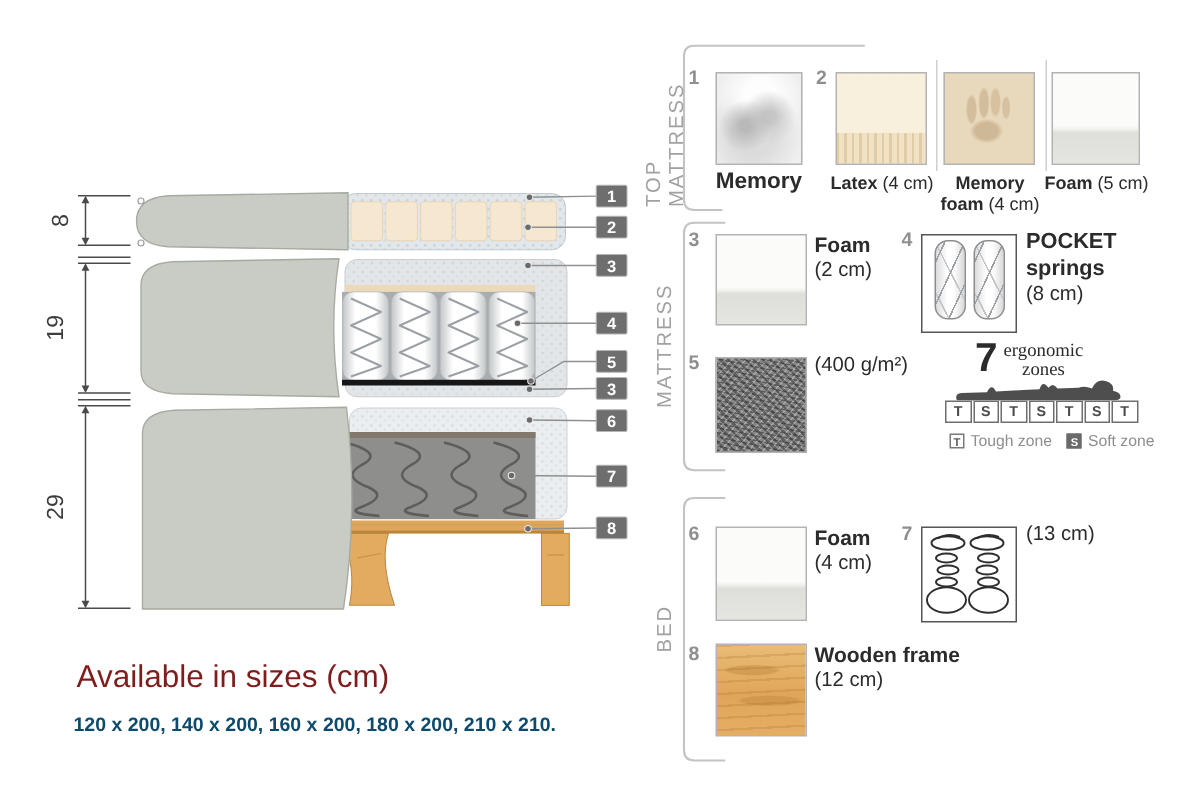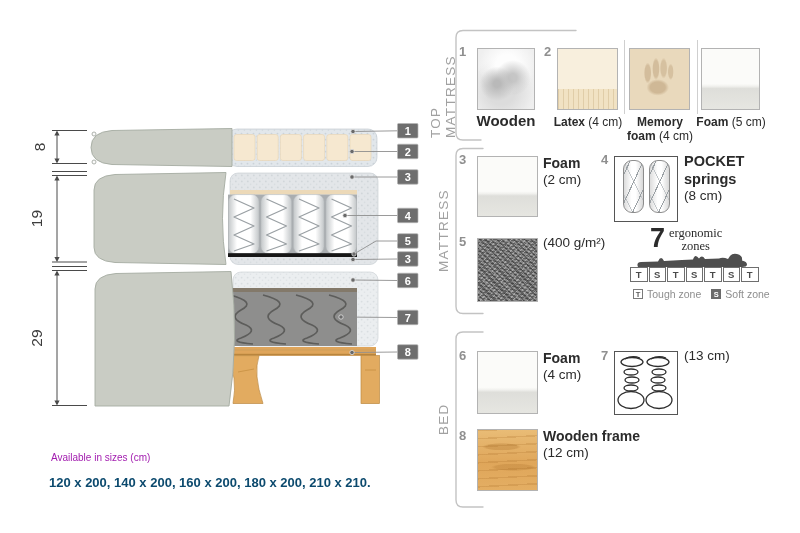--- a/index.html
+++ b/index.html
@@ -57,21 +57,21 @@
   .ez-seven{font-size:27px;font-weight:bold;line-height:.85;color:#2b2b2b;}
   .ez-cap{font-size:12.5px;line-height:1.05;color:#2b2b2b;margin-left:4px;text-align:center;font-family:Liberation Serif, serif;}
   .ez-row{position:absolute;display:flex;gap:1px;}
   .ez-cell{width:15.5px;height:13px;border:1.2px solid #6e6e6e;background:#fff;
     font-size:9.5px;font-weight:bold;color:#4a4a4a;display:flex;align-items:center;justify-content:center;}
   .ez-legend{position:absolute;display:flex;align-items:center;font-size:10.5px;color:#8e8e8e;gap:4px;}
   .key-box{width:10px;height:10px;border:1.1px solid #7a7a7a;display:inline-flex;align-items:center;
     justify-content:center;font-size:7.5px;font-weight:bold;color:#5a5a5a;box-sizing:border-box;}
   .key-box.filled{background:#6a6a6a;color:#fff;border-color:#6a6a6a;}
   
-  .foot-title{position:absolute;left:51px;top:452px;font-size:10px;color:#a21caf;}
+  .foot-title{position:absolute;left:51px;top:440px;font-size:21px;color:#7f1d1d;}
   .foot-sizes{position:absolute;left:49px;top:475px;font-size:13px;font-weight:bold;color:#0c4a6e;}
 </style>
 </head>
 <body>
 
 <svg class="abs" style="left:0;top:0;" width="800" height="533" viewBox="0 0 800 533">
   <defs>
     <pattern id="speck1" width="6" height="6" patternUnits="userSpaceOnUse">
       <rect width="6" height="6" fill="#e2e7eb"></rect>
       <circle cx="1.5" cy="1.6" r="0.9" fill="#cbd3d9"></circle>
@@ -232,21 +232,21 @@
     <path d="M483,332 L463,332 Q456,332 456,339 L456,500 Q456,507 463,507 L483,507"></path>
   </g>
 </svg>
 
 <div class="sec-title" style="left:434px;top:32px;height:106px;">TOP MATTRESS</div>
 <div class="sec-title" style="left:434px;top:150px;height:162px;">MATTRESS</div>
 <div class="sec-title" style="left:434px;top:334px;height:171px;">BED</div>
 
 <div class="num" style="left:459px;top:44px;">1</div>
 <div class="swatch tx-wadding" style="left:477px;top:48px;width:58px;height:62px;"></div>
-<div class="cap" style="left:460px;top:112px;width:92px;font-size:15px;"><b>Wooden</b></div>
+<div class="cap" style="left:460px;top:112px;width:92px;font-size:15px;"><b>Memory</b></div>
 
 <div class="num" style="left:544px;top:44px;">2</div>
 <div class="swatch tx-latex" style="left:557px;top:48px;width:61px;height:62px;"></div>
 <div class="cap" style="left:546px;top:115px;width:84px;"><b>Latex</b> <span>(4 cm)</span></div>
 
 <div class="vdiv" style="left:624px;top:40px;height:74px;"></div>
 
 <div class="swatch tx-memory" style="left:629px;top:48px;width:61px;height:62px;"></div>
 <div class="cap" style="left:627px;top:115px;width:66px;"><b>Memory foam</b> <span>(4 cm)</span></div>
 

